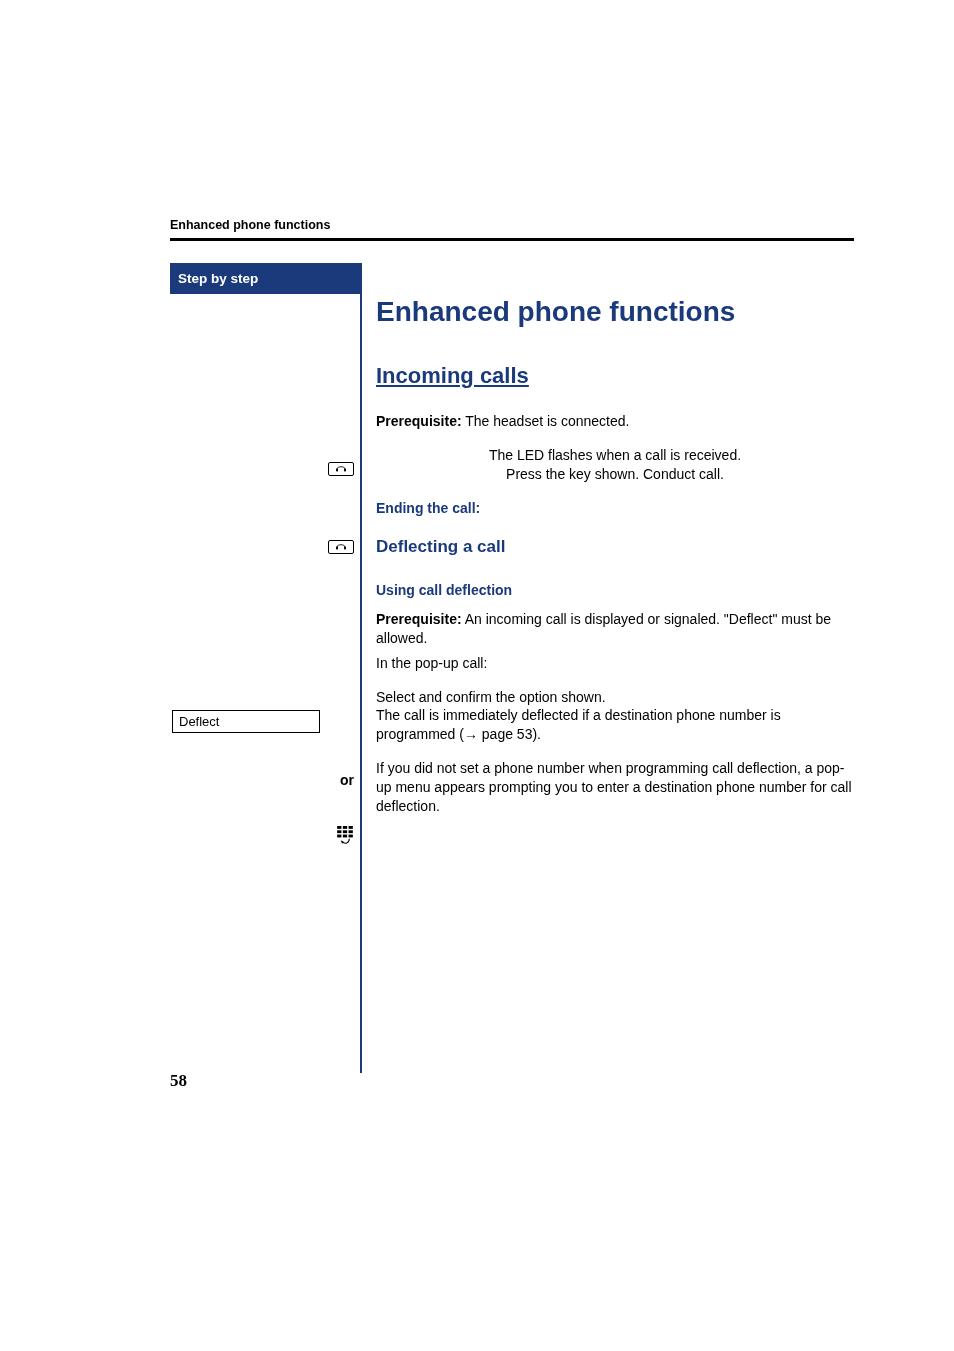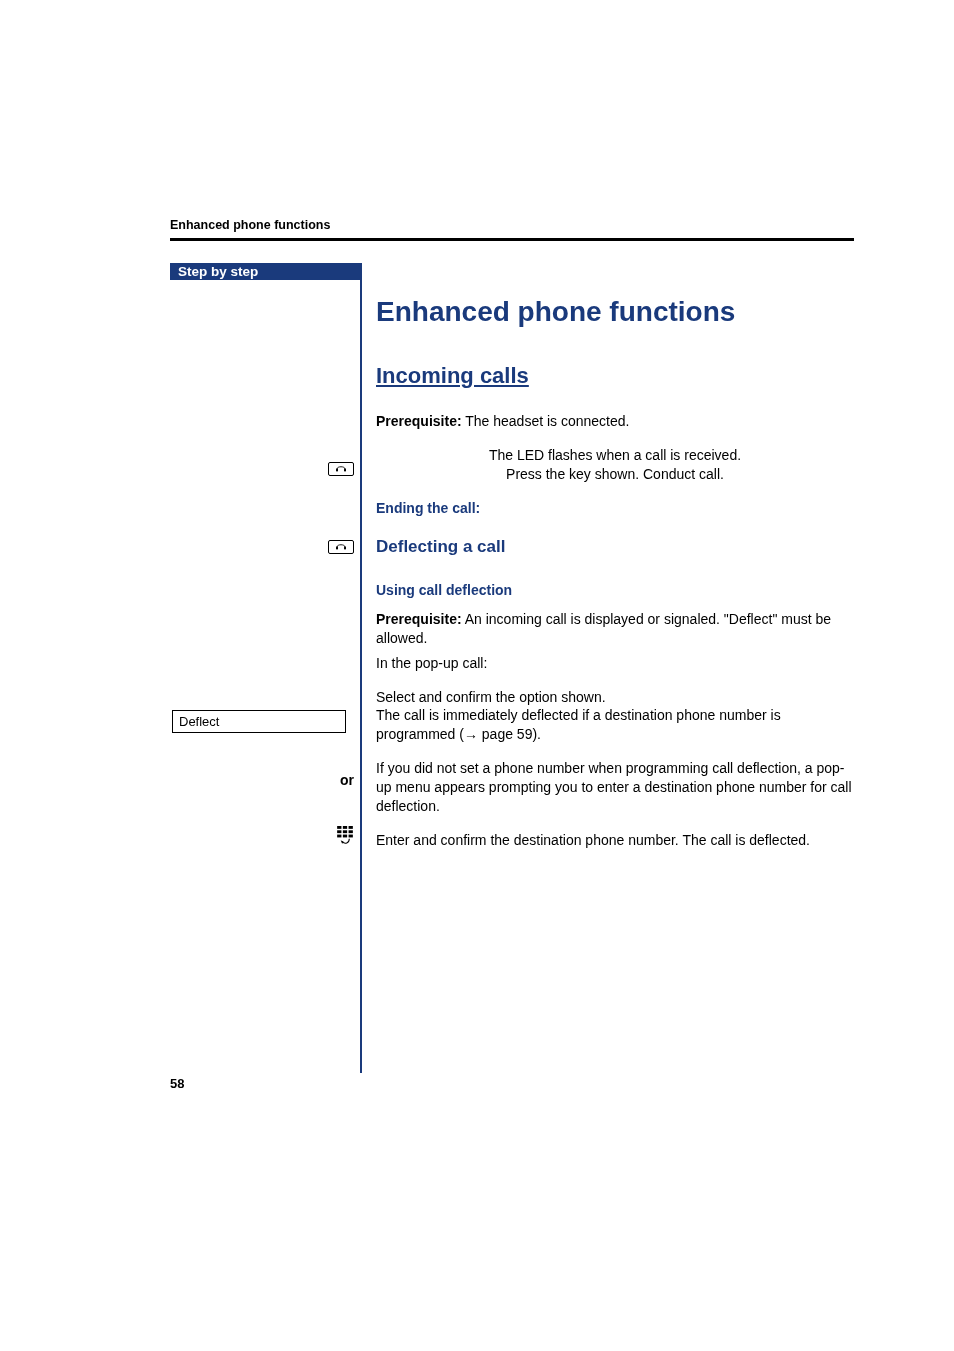--- a/index.html
+++ b/index.html
@@ -36,21 +36,21 @@
     flex: 0 0 192px;
     border-right: 2px solid #1a3a7c;
     min-height: 810px;
     position: relative;
   }
   .sidebar-header {
     background: #1a3a7c;
     color: #fff;
     font-weight: bold;
     font-size: 13.5px;
-    padding: 1px 8px;
+    padding: 8px 8px;
     width: 100%;
   }
   .content {
     flex: 1;
     padding-left: 4px;
   }
   .h1 {
     color: #1a3a7c;
     font-weight: bold;
     font-size: 28px;
@@ -94,35 +94,36 @@
     width: 26px;
     height: 14px;
     border: 1px solid #000;
     border-radius: 2px;
   }
   .headset-key svg { width: 12px; height: 10px; }
   .menu-box {
     border: 1px solid #000;
     font-size: 13px;
     padding: 3px 6px;
-    width: 174px;
+    width: 148px;
     background: #fff;
   }
   .or-label {
     font-weight: bold;
     font-size: 14px;
     text-align: right;
   }
   .keypad-icon svg { width: 18px; height: 20px; display: block; }
   .page-number {
     position: absolute;
     left: 170px;
     bottom: 260px;
     font-weight: bold;
-    font-size: 13px;
+    font-size: 17px;
+    font-family: Liberation Serif, serif;
   }
 </style>
 </head>
 <body>
 
 <div class="page">
   <div class="outer">
     <div class="running-header">Enhanced phone functions</div>
 
     <div class="columns">
@@ -195,23 +196,22 @@
 
         <div class="h4">Using call deflection</div>
 
         <p class="tight">
           <span class="bold-label">Prerequisite:</span><span> An incoming call is displayed or signaled. "Deflect" must be allowed.</span>
         </p>
 
         <p>In the pop-up call:</p>
 
         <p style="white-space:pre-line;">Select and confirm the option shown.
-The call is immediately deflected if a destination phone number is programmed (→ page 59).</p>
+The call is immediately deflected if a destination phone number is programmed (→ page 53).</p>
 
         <p>If you did not set a phone number when programming call deflection, a pop-up menu appears prompting you to enter a destination phone number for call deflection.</p>
 
-        <p>Enter and confirm the destination phone number. The call is deflected.</p>
       </div>
     </div>
   </div>
 
   <div class="page-number">58</div>
 </div>
 
 </body></html>

